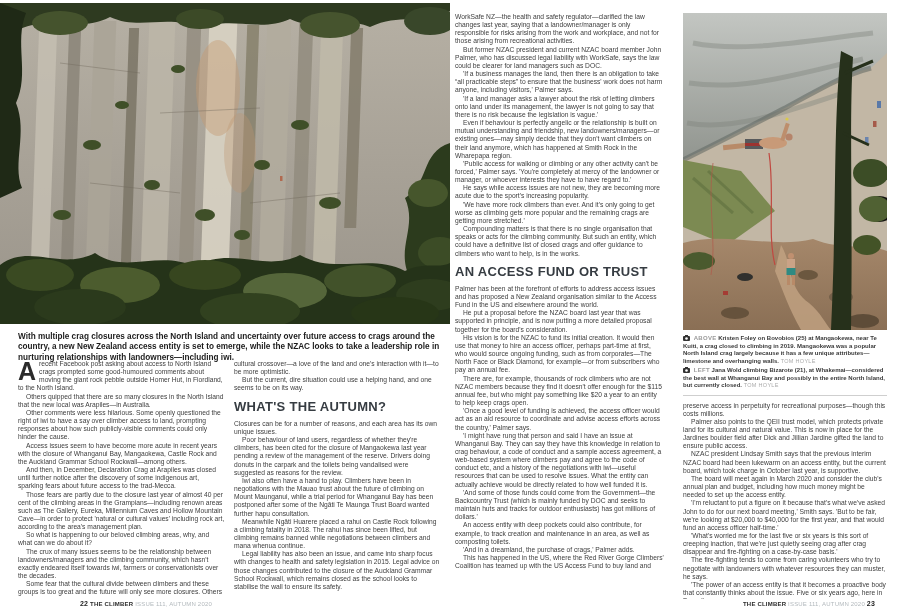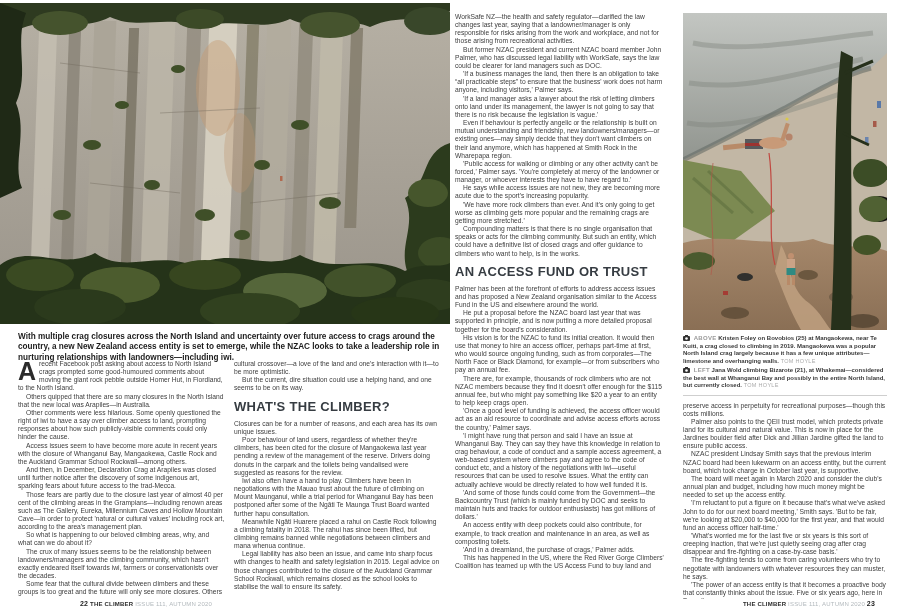--- a/index.html
+++ b/index.html
@@ -132,21 +132,21 @@
     <p class="bp ind">And then, in December, Declaration Crag at Arapiles was closed until further notice after the discovery of some indigenous art, sparking fears about future access to the trad-Mecca.</p>
     <p class="bp ind">Those fears are partly due to the closure last year of almost 40 per cent of the climbing areas in the Grampians—including renown areas such as The Gallery, Eureka, Millennium Caves and Hollow Mountain Cave—in order to protect 'natural or cultural values' including rock art, according to the area's management plan.</p>
     <p class="bp ind">So what is happening to our beloved climbing areas, why, and what can we do about it?</p>
     <p class="bp ind">The crux of many issues seems to be the relationship between landowners/managers and the climbing community, which hasn't exactly endeared itself towards iwi, farmers or conservationists over the decades.</p>
     <p class="bp ind">Some fear that the cultural divide between climbers and these groups is too great and the future will only see more closures. Others see enough</p>
   </div>
 
   <div class="col lcol2">
     <p class="bp">cultural crossover—a love of the land and one's interaction with it—to be more optimistic.</p>
     <p class="bp ind">But the current, dire situation could use a helping hand, and one seems to be on its way.</p>
-    <h3 class="sec-heading">WHAT'S THE CLIMBER?</h3>
+    <h3 class="sec-heading">WHAT'S THE AUTUMN?</h3>
     <p class="bp">Closures can be for a number of reasons, and each area has its own unique issues.</p>
     <p class="bp ind">Poor behaviour of land users, regardless of whether they're climbers, has been cited for the closure of Mangaokewa last year pending a review of the management of the reserve. Drivers doing donuts in the carpark and the toilets being vandalised were suggested as reasons for the review.</p>
     <p class="bp ind">Iwi also often have a hand to play. Climbers have been in negotiations with the Mauao trust about the future of climbing on Mount Maunganui, while a trial period for Whanganui Bay has been postponed after some of the Ngāti Te Maunga Trust Board wanted further hapu consultation.</p>
     <p class="bp ind">Meanwhile Ngāti Huarere placed a rahui on Castle Rock following a climbing fatality in 2018. The rahui has since been lifted, but climbing remains banned while negotiations between climbers and mana whenua continue.</p>
     <p class="bp ind">Legal liability has also been an issue, and came into sharp focus with changes to health and safety legislation in 2015. Legal advice on those changes contributed to the closure of the Auckland Grammar School Rockwall, which remains closed as the school looks to stabilise the wall to ensure its safety.</p>
   </div>
 
   <div class="footer footer-left">
     <span class="pagenum">22</span>
     <span class="brand">THE CLIMBER</span>

